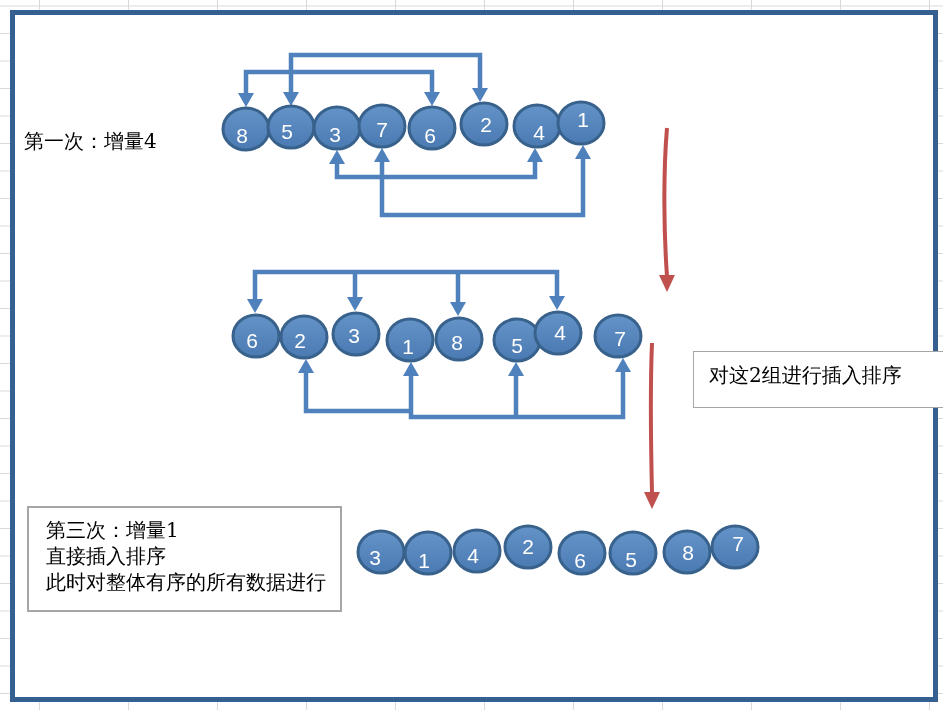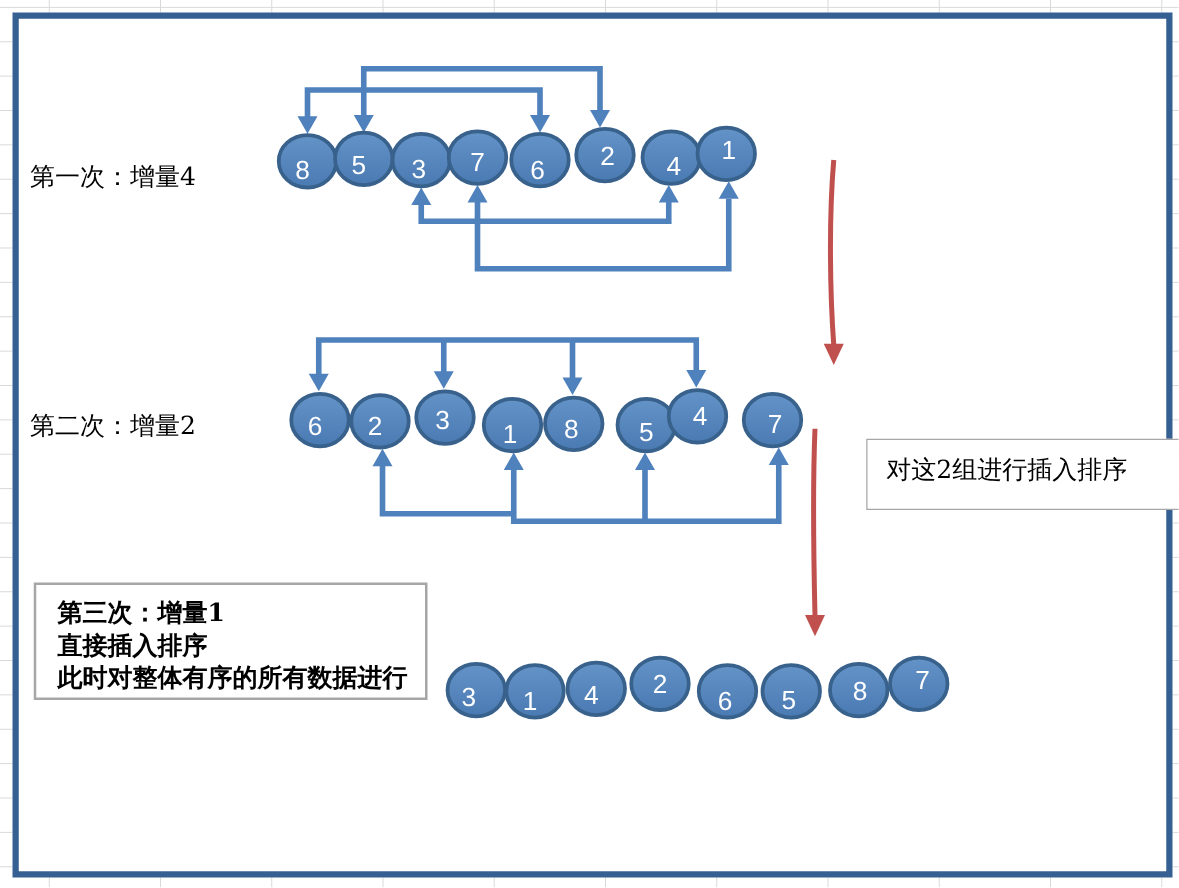--- a/index.html
+++ b/index.html
@@ -186,26 +186,25 @@
         </g>
         <g>
           <ellipse cx="735" cy="547" rx="23" ry="21" fill="url(#circleGrad)" class="circle-shape"></ellipse>
           <text x="738" y="551" class="circle-num">7</text>
         </g>
       </g>
   </svg>
 
   <div class="label" style="left:24px;top:128px;">第一次：增量4</div>
 
-  <div class="label" style="left:24px;top:327px;">第二次：增量2</div>
 
 
   <div class="txtbox" style="left:693px;top:351px;width:266px;height:57px;border:1px solid var(--box-border);padding:10px 0 0 15px;">
     <span>对这2组进行插入排序</span>
   </div>
 
-  <div class="txtbox" style="left:27px;top:466px;width:315px;height:94px;border:2px solid var(--box-border);padding:9px 0 0 17px;font-weight:bold;">
+  <div class="txtbox" style="left:27px;top:506px;width:315px;height:106px;border:2px solid var(--box-border);padding:9px 0 0 17px;">
     <div>第三次：增量1</div>
     <div>直接插入排序</div>
     <div>此时对整体有序的所有数据进行</div>
   </div>
 
 </div>
 
 </body></html>

